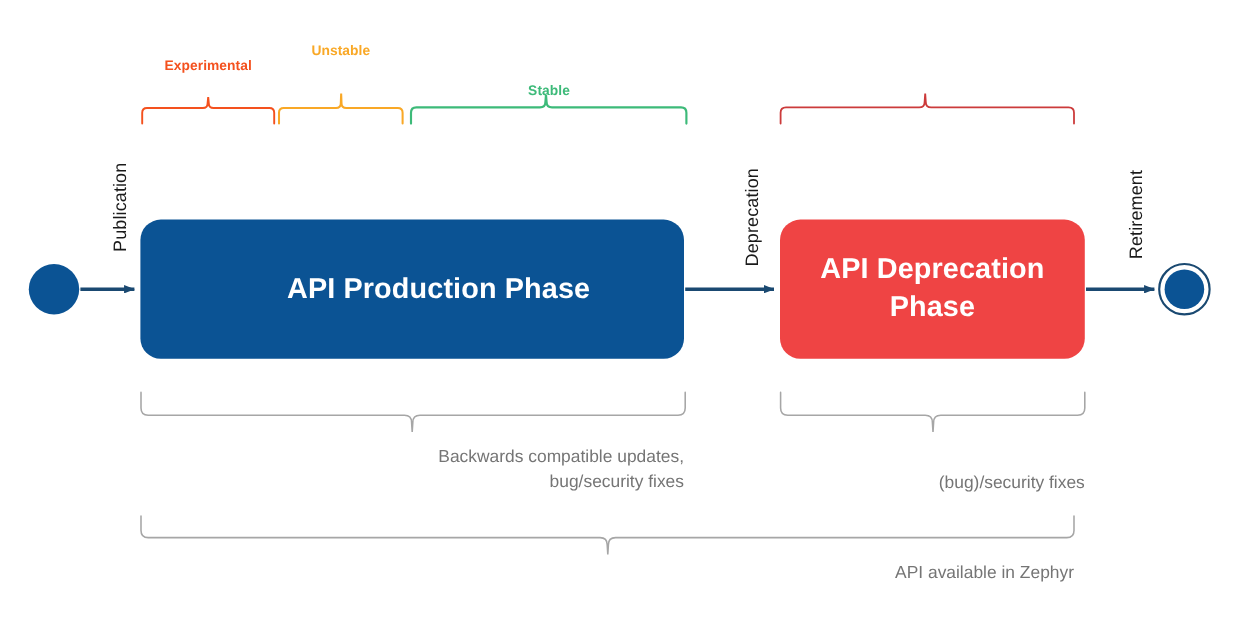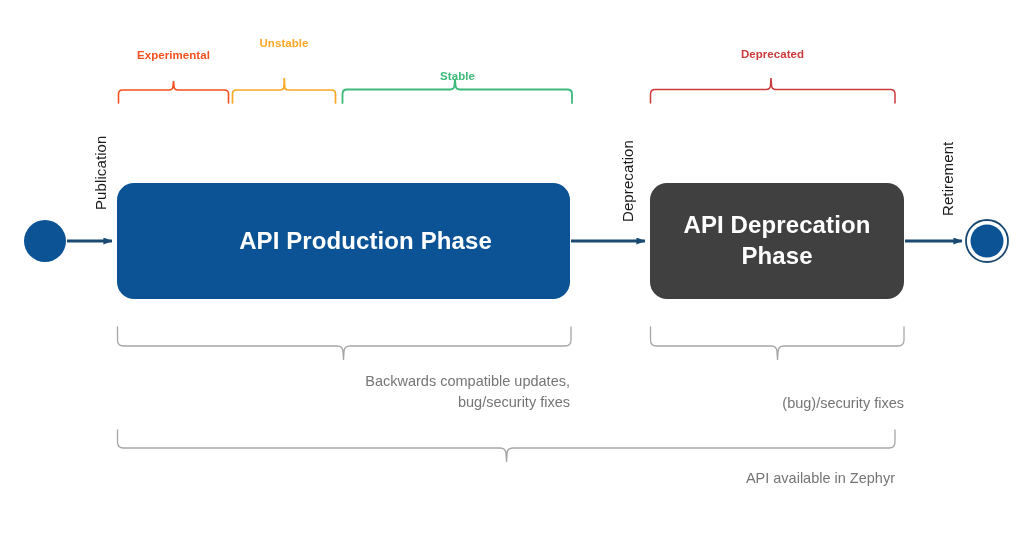--- a/index.html
+++ b/index.html
@@ -143,27 +143,26 @@
     <path d="M650.5,327 L650.5,340 Q650.5,346 656.5,346 L771,346 Q777,346 777,352 L777.5,360
              L778,352 Q778,346 784,346 L898,346 Q904,346 904,340 L904,327" fill="none" stroke="#a6a6a6" stroke-width="1.3" stroke-linecap="round"></path>
 
     <path d="M117.5,430 L117.5,442 Q117.5,448 123.5,448 L500,448 Q506,448 506,454 L506.5,462
              L507,454 Q507,448 513,448 L889,448 Q895,448 895,442 L895,430" fill="none" stroke="#a6a6a6" stroke-width="1.3" stroke-linecap="round"></path>
   </svg>
 
   <div class="bracket-caption" id="caption-experimental">Experimental</div>
   <div class="bracket-caption" id="caption-unstable">Unstable</div>
   <div class="bracket-caption" id="caption-stable">Stable</div>
-  <div class="bracket-caption" id="caption-deprecated">Deprecated</div>
 
   <div class="phase-box" id="box-production" style="background:#0b5394;padding-left:44px;">
     <span class="phase-label">API Production Phase</span>
   </div>
 
-  <div class="phase-box" id="box-deprecation" style="background:#404040;">
+  <div class="phase-box" id="box-deprecation" style="background:#ef4444;">
     <span class="phase-label">API Deprecation
 Phase</span>
   </div>
 
   <div class="edge-label" id="label-publication">Publication</div>
   <div class="edge-label" id="label-deprecation">Deprecation</div>
   <div class="edge-label" id="label-retirement">Retirement</div>
 
   <div class="note-caption" id="note-production">Backwards compatible updates,
 bug/security fixes</div>

